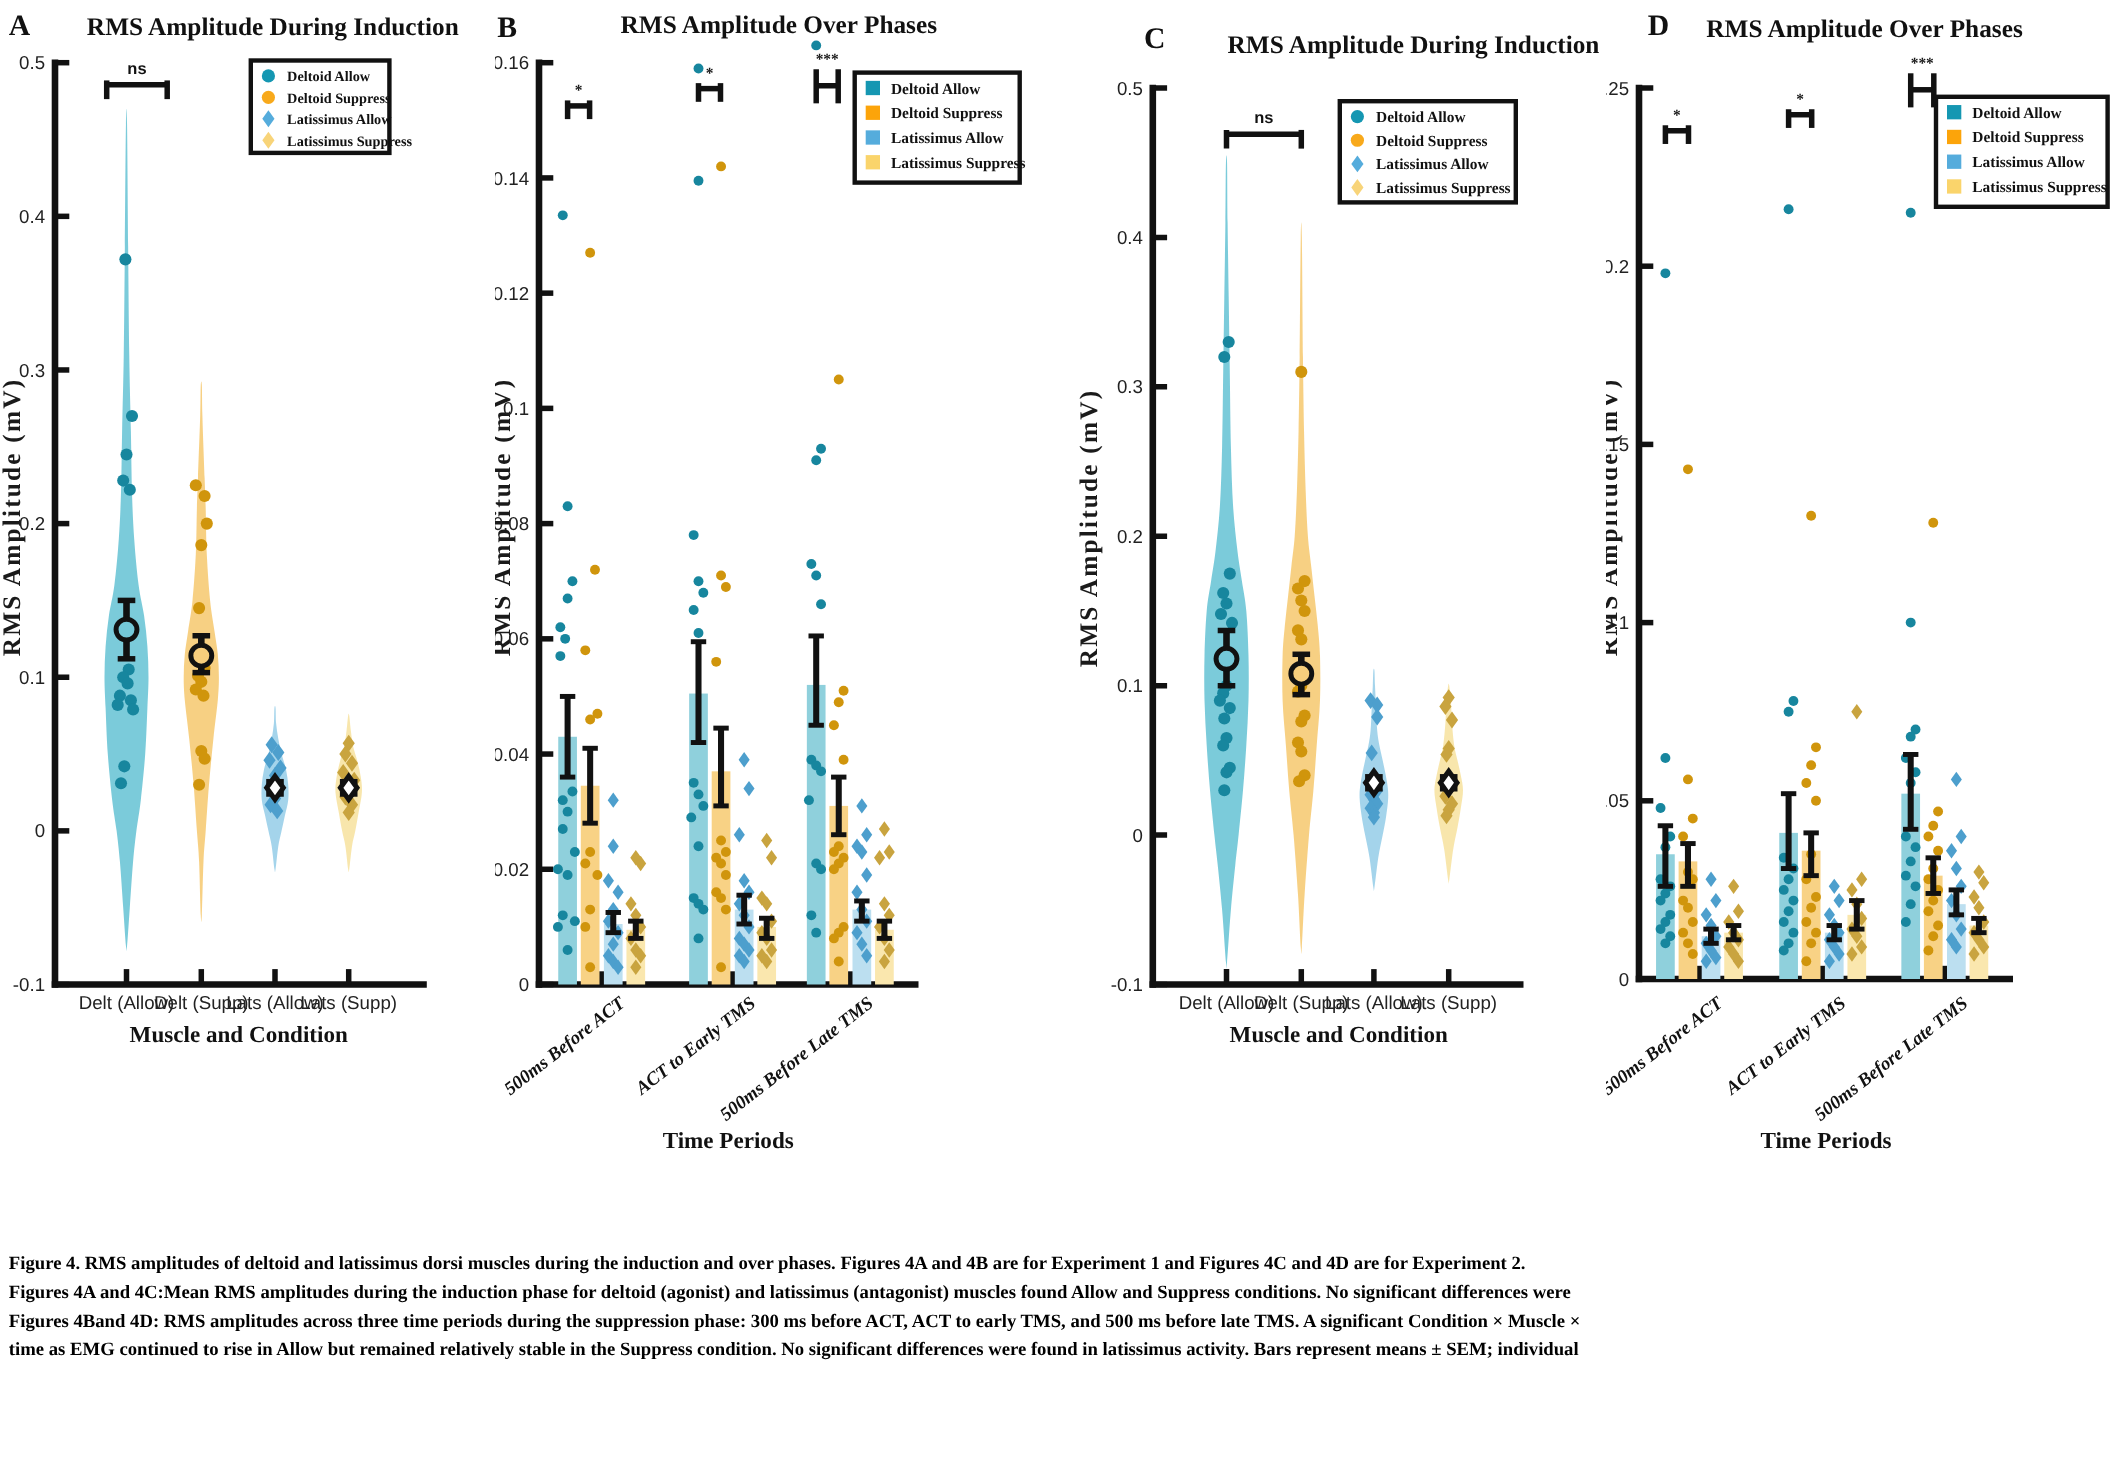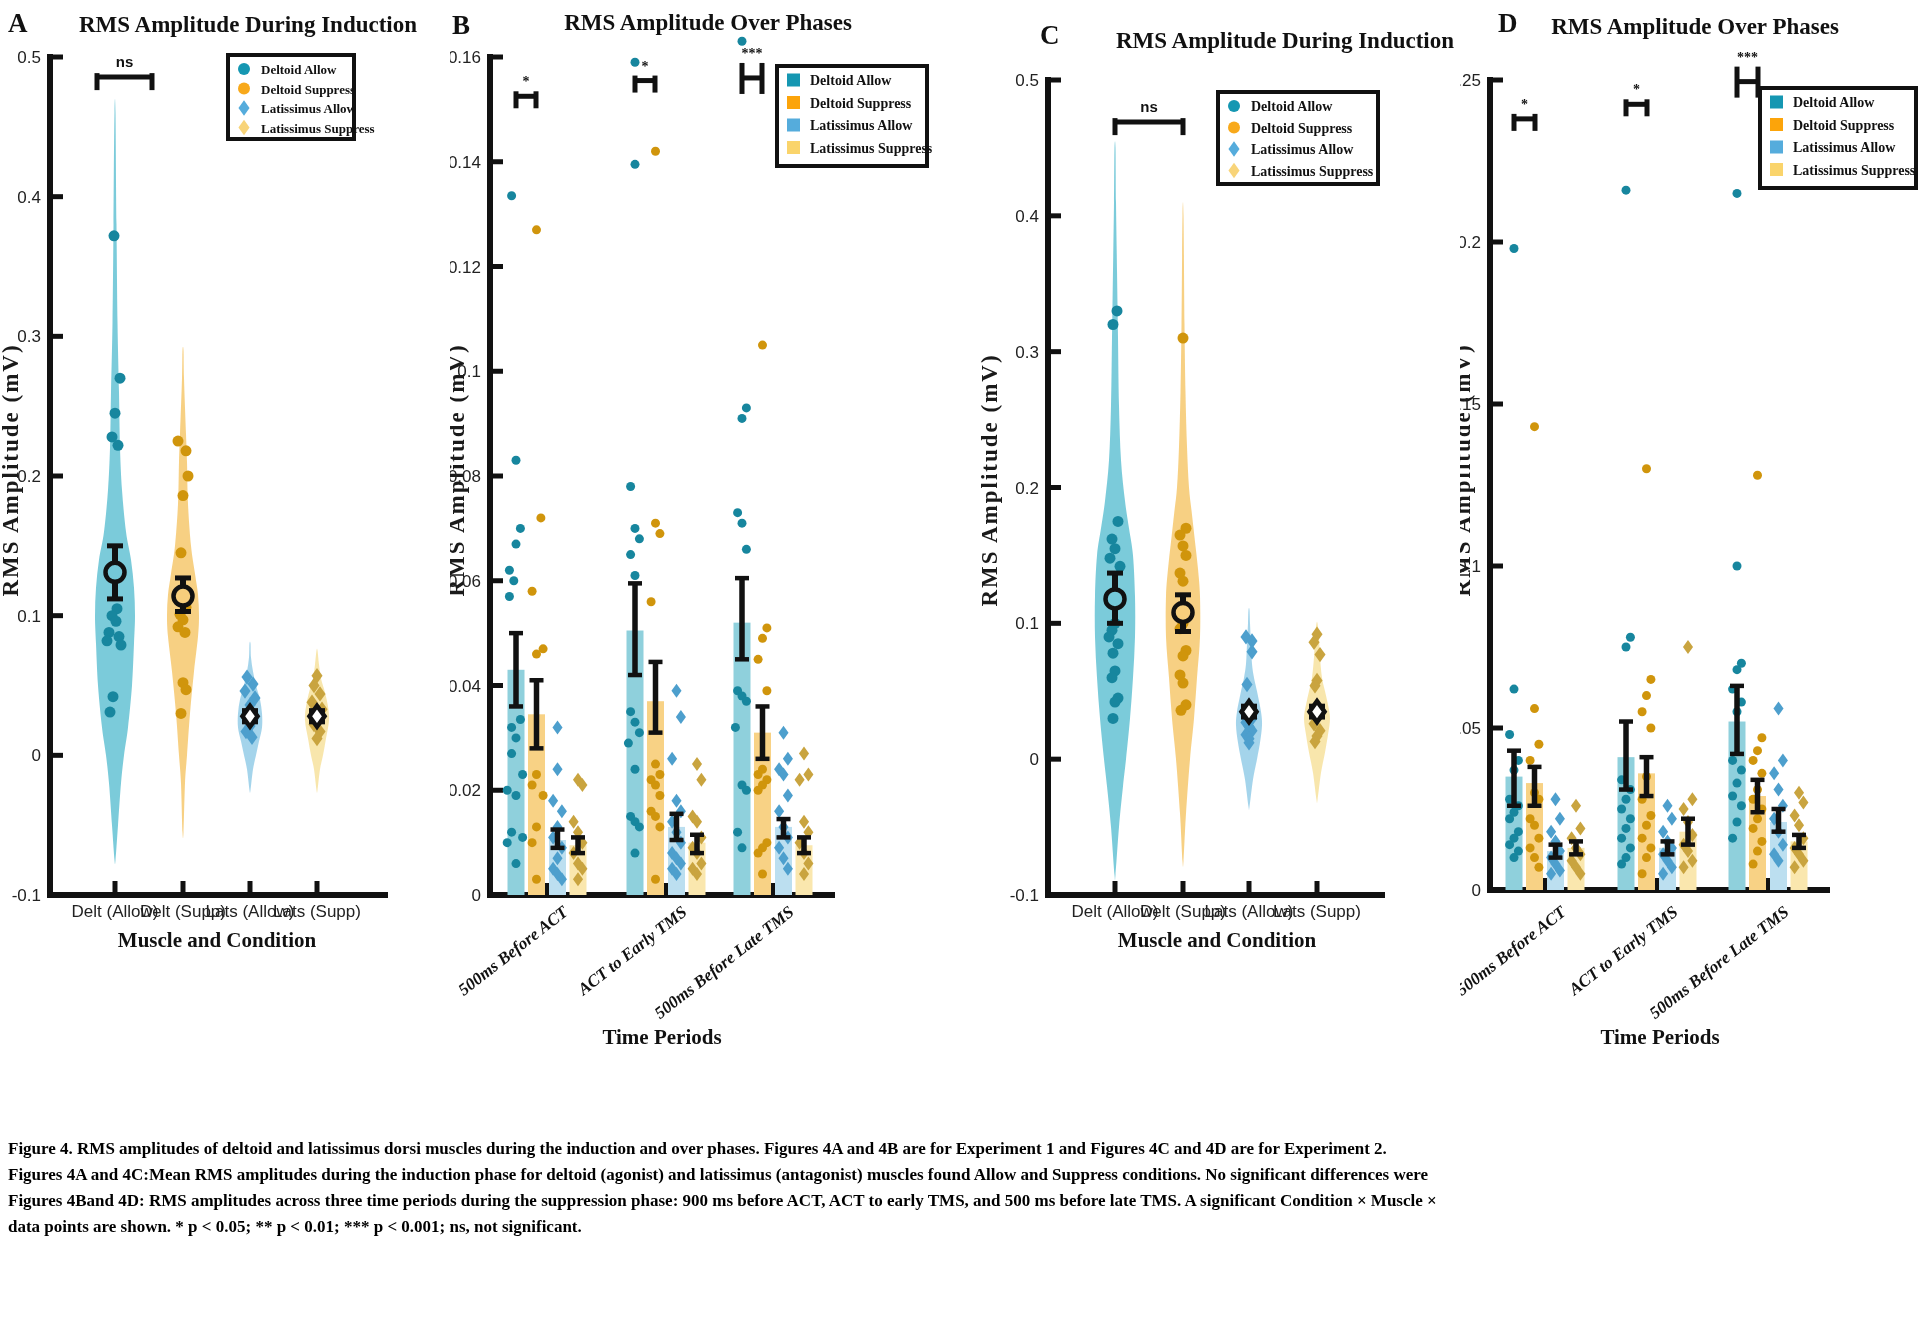--- a/index.html
+++ b/index.html
@@ -726,16 +726,16 @@
         <text x="333" y="129.5" class="t-leg" text-anchor="start" font-size="14px">Deltoid Suppress</text>
         <rect x="310" y="140.5" width="13" height="13" fill="#55ACDC"></rect>
         <text x="333" y="152" class="t-leg" text-anchor="start" font-size="14px">Latissimus Allow</text>
         <rect x="310" y="163" width="13" height="13" fill="#FAD46B"></rect>
         <text x="333" y="174.5" class="t-leg" text-anchor="start" font-size="14px">Latissimus Suppress</text>
       </svg>
   </div>
   <div class="caption">
     <div>Figure 4. RMS amplitudes of deltoid and latissimus dorsi muscles during the induction and over phases. Figures 4A and 4B are for Experiment 1 and Figures 4C and 4D are for Experiment 2.</div>
     <div>Figures 4A and 4C:Mean RMS amplitudes during the induction phase for deltoid (agonist) and latissimus (antagonist) muscles found Allow and Suppress conditions. No significant differences were</div>
-    <div>Figures 4Band 4D: RMS amplitudes across three time periods during the suppression phase: 900 ms before ACT, ACT to early TMS, and 500 ms before late TMS. A significant Condition × Muscle ×</div>
-    <div>data points are shown. * p &lt; 0.05; ** p &lt; 0.01; *** p &lt; 0.001; ns, not significant.</div>
+    <div>Figures 4Band 4D: RMS amplitudes across three time periods during the suppression phase: 300 ms before ACT, ACT to early TMS, and 500 ms before late TMS. A significant Condition × Muscle ×</div>
+    <div>time as EMG continued to rise in Allow but remained relatively stable in the Suppress condition. No significant differences were found in latissimus activity. Bars represent means ± SEM; individual</div>
   </div>
 </div>
 
 </body></html>

